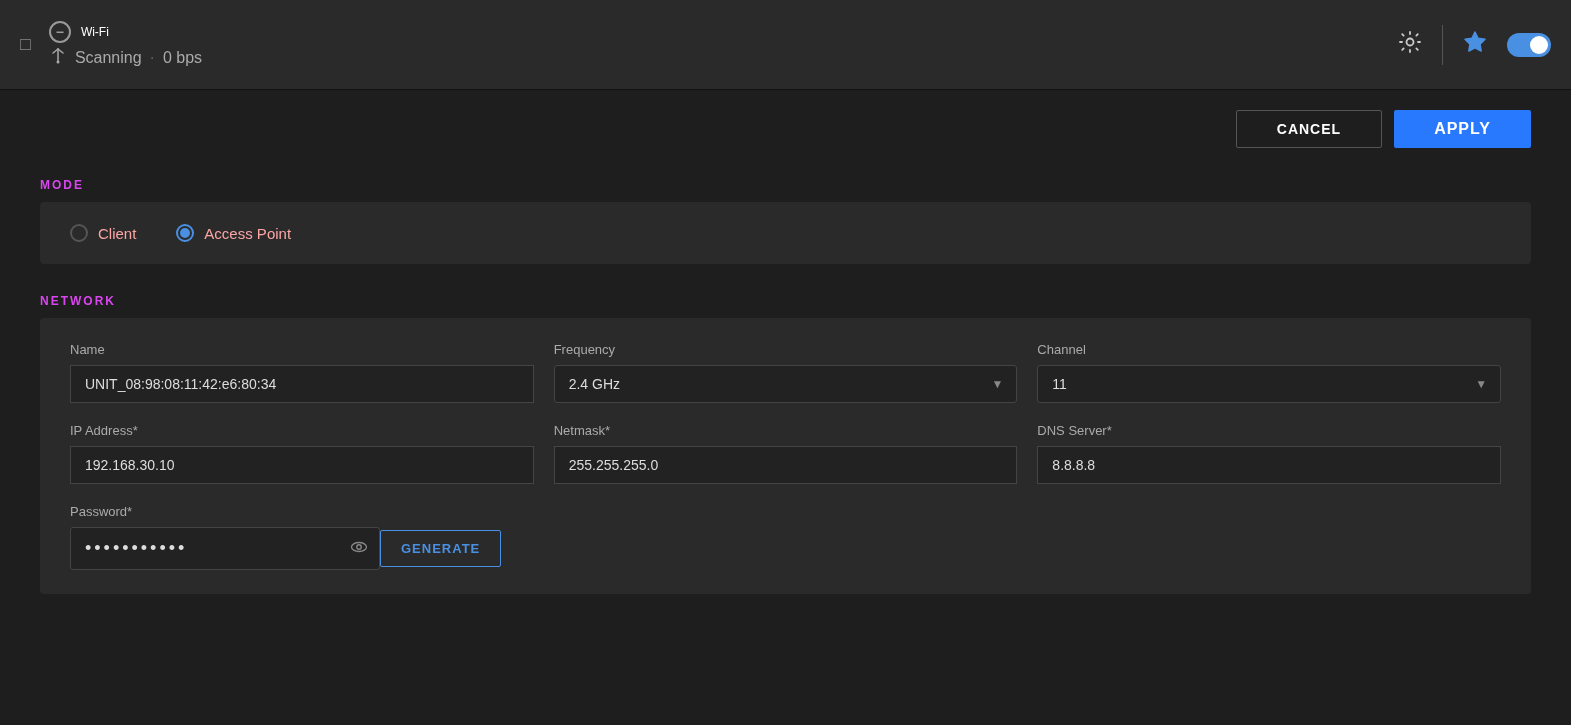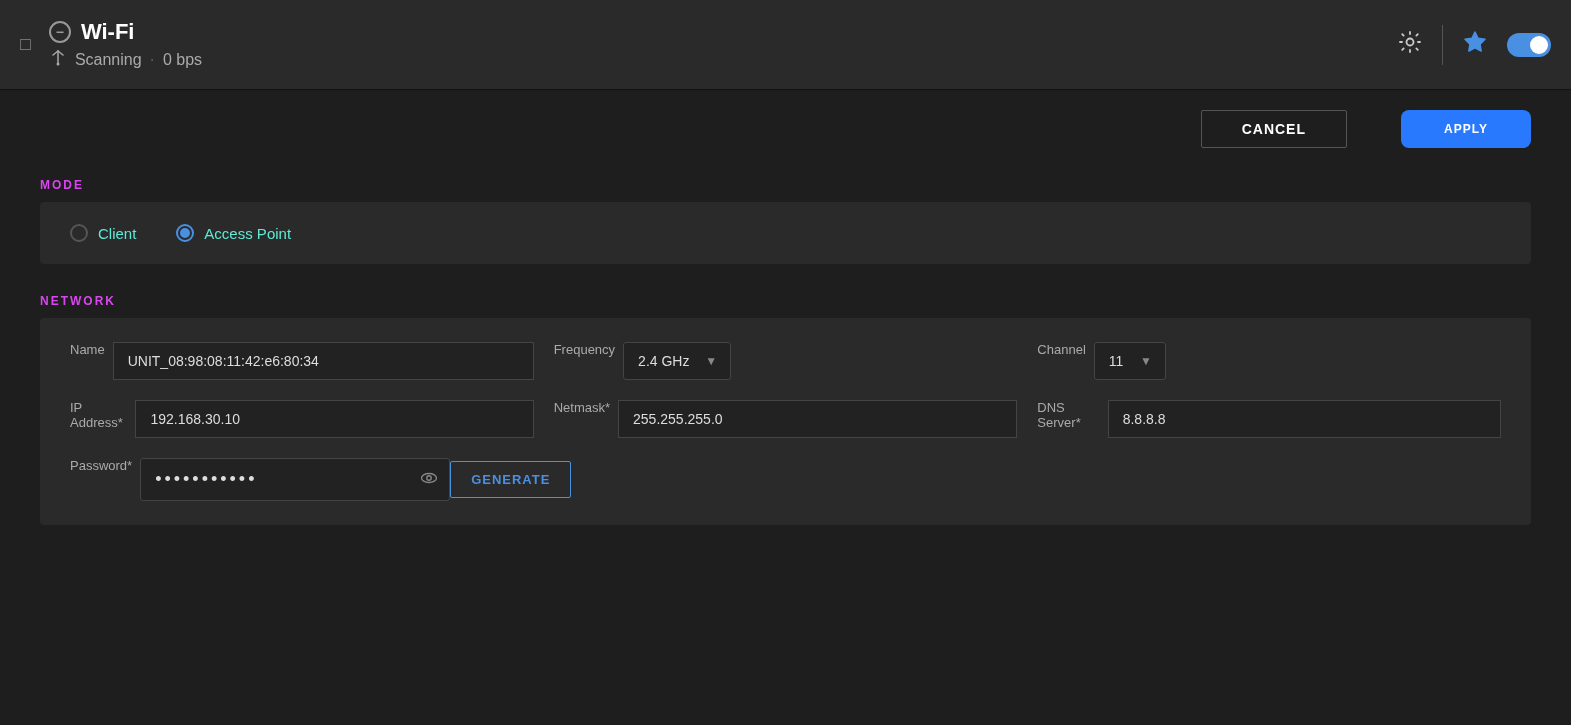--- a/index.html
+++ b/index.html
@@ -40,22 +40,22 @@
       border-radius: 50%;
       display: flex;
       align-items: center;
       justify-content: center;
       color: #999;
       font-size: 14px;
       font-weight: bold;
     }
     .topbar-title {
       color: #fff;
-      font-size: 22px;
-      font-weight: 700;
+      font-size: 12px;
+      font-weight: 400;
     }
     .topbar-subtitle {
       display: flex;
       align-items: center;
       gap: 8px;
       color: #aaa;
       font-size: 16px;
     }
     .scanning-icon {
       color: #aaa;
@@ -132,27 +132,26 @@
       letter-spacing: 1px;
       cursor: pointer;
       border-radius: 2px;
       min-width: 130px;
     }
     .btn-apply {
       background: #2979ff;
       color: #fff;
       border: none;
       padding: 10px 40px;
-      font-size: 12px;
+      font-size: 16px;
       font-weight: 600;
       letter-spacing: 1px;
       cursor: pointer;
-      border-radius: 8px;
+      border-radius: 2px;
       min-width: 130px;
-      margin-left: 42px;
     }
 
     
     .section-label {
       color: #d946ef;
       font-size: 12px;
       font-weight: 700;
       letter-spacing: 2px;
       margin-bottom: 10px;
     }
@@ -185,38 +184,38 @@
     .radio-outer.checked {
       border-color: #4a90e2;
     }
     .radio-inner {
       width: 10px;
       height: 10px;
       background: #4a90e2;
       border-radius: 50%;
     }
     .radio-label {
-      color: #5eead4;
+      color: #fca5a5;
       font-size: 15px;
     }
 
     
     .network-card {
       background: #2a2a2a;
       border-radius: 4px;
       padding: 24px 30px;
     }
     .form-row {
       display: flex;
       gap: 20px;
       margin-bottom: 20px;
     }
     .form-group {
       display: flex;
-      flex-direction: row;
+      flex-direction: column;
       gap: 8px;
     }
     .form-group.third { flex: 1; }
 
     .form-label {
       color: #aaa;
       font-size: 13px;
     }
     .form-input {
       background: #222;

